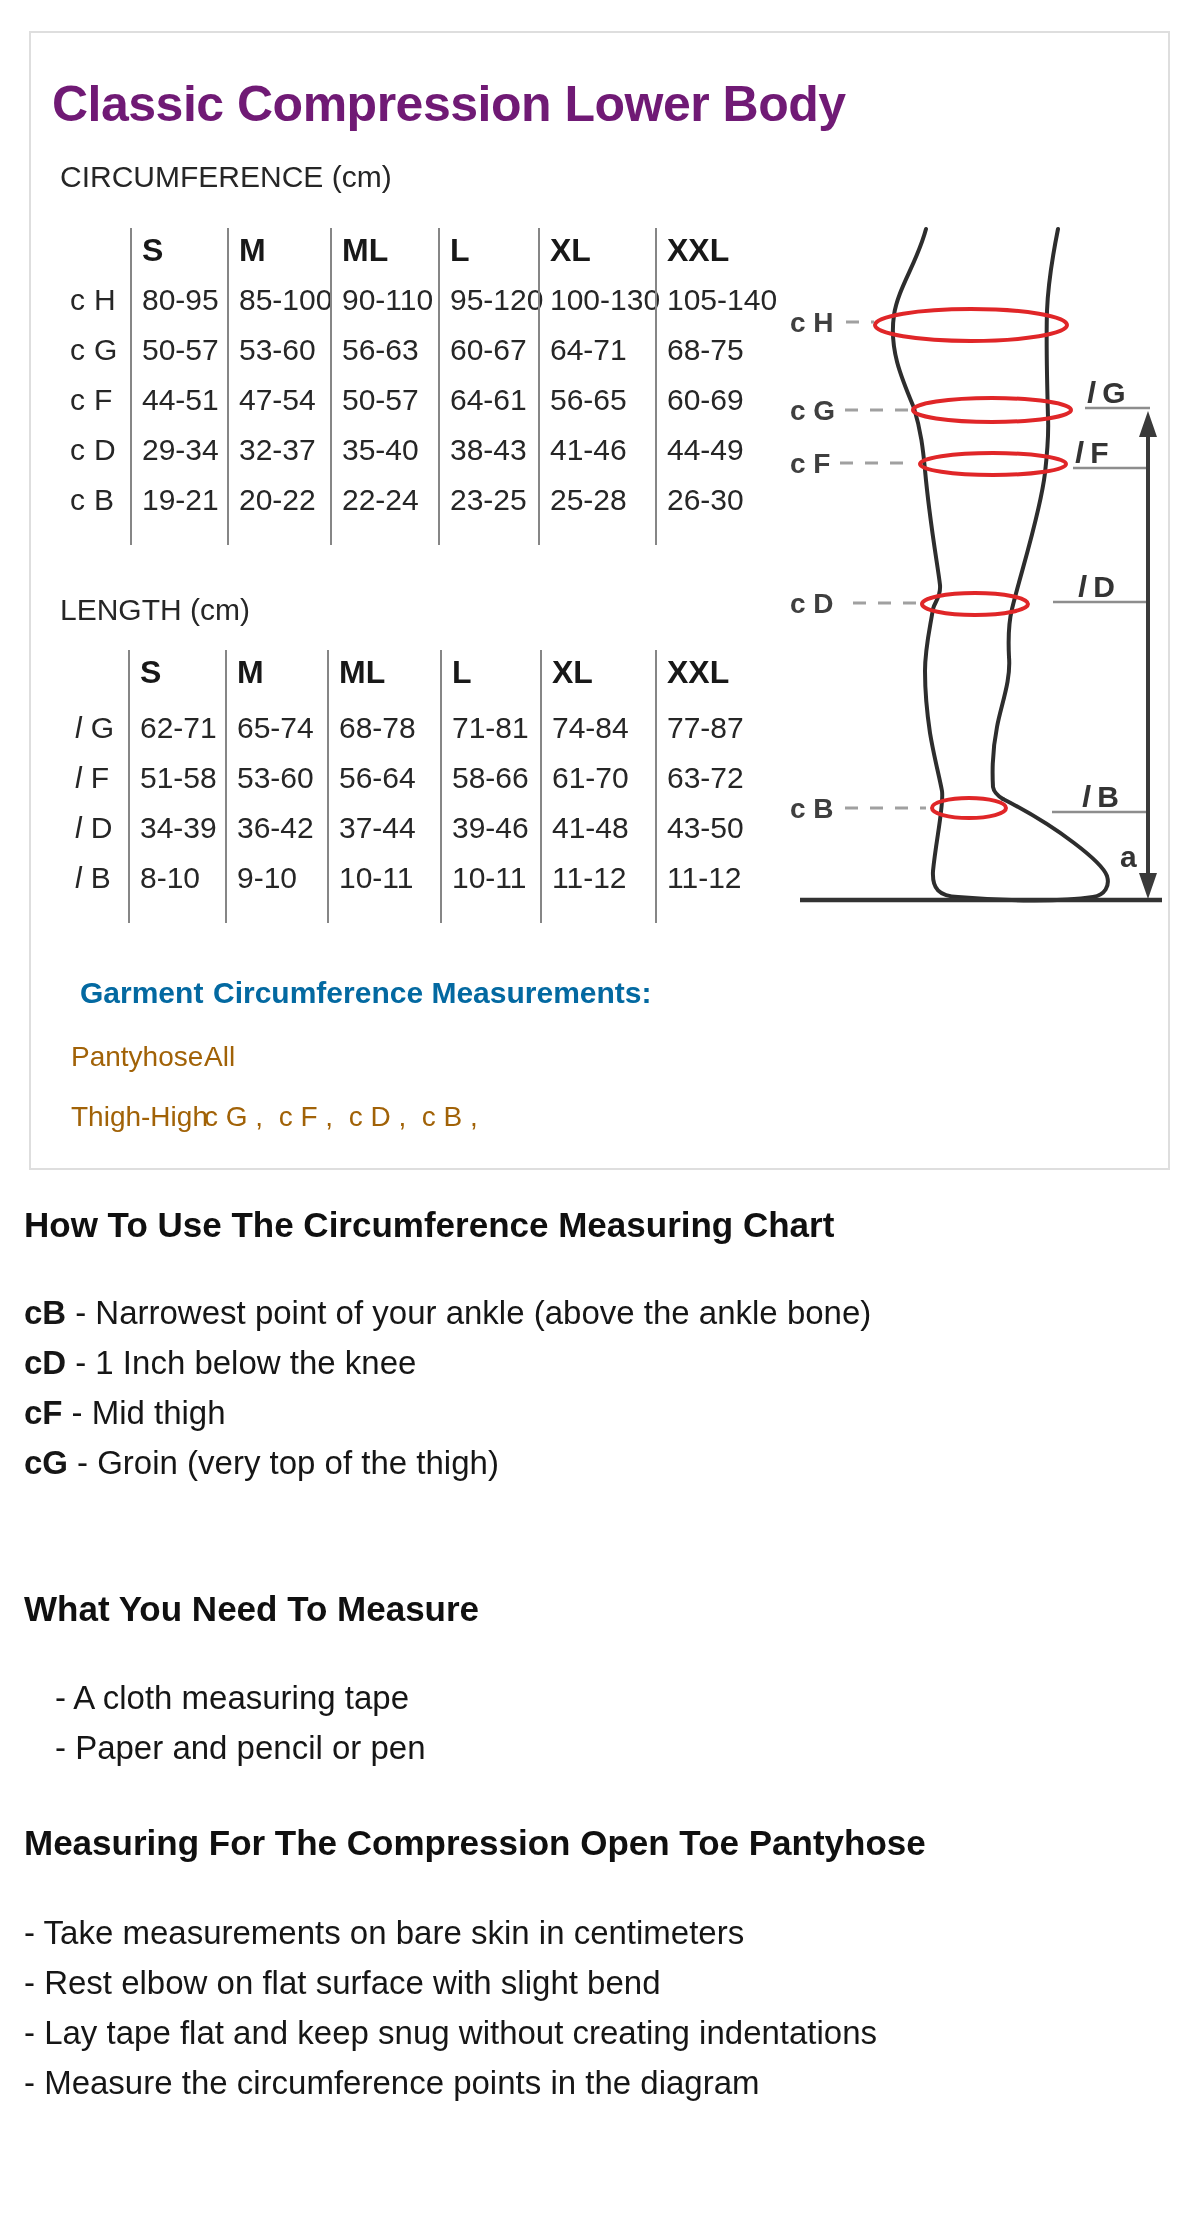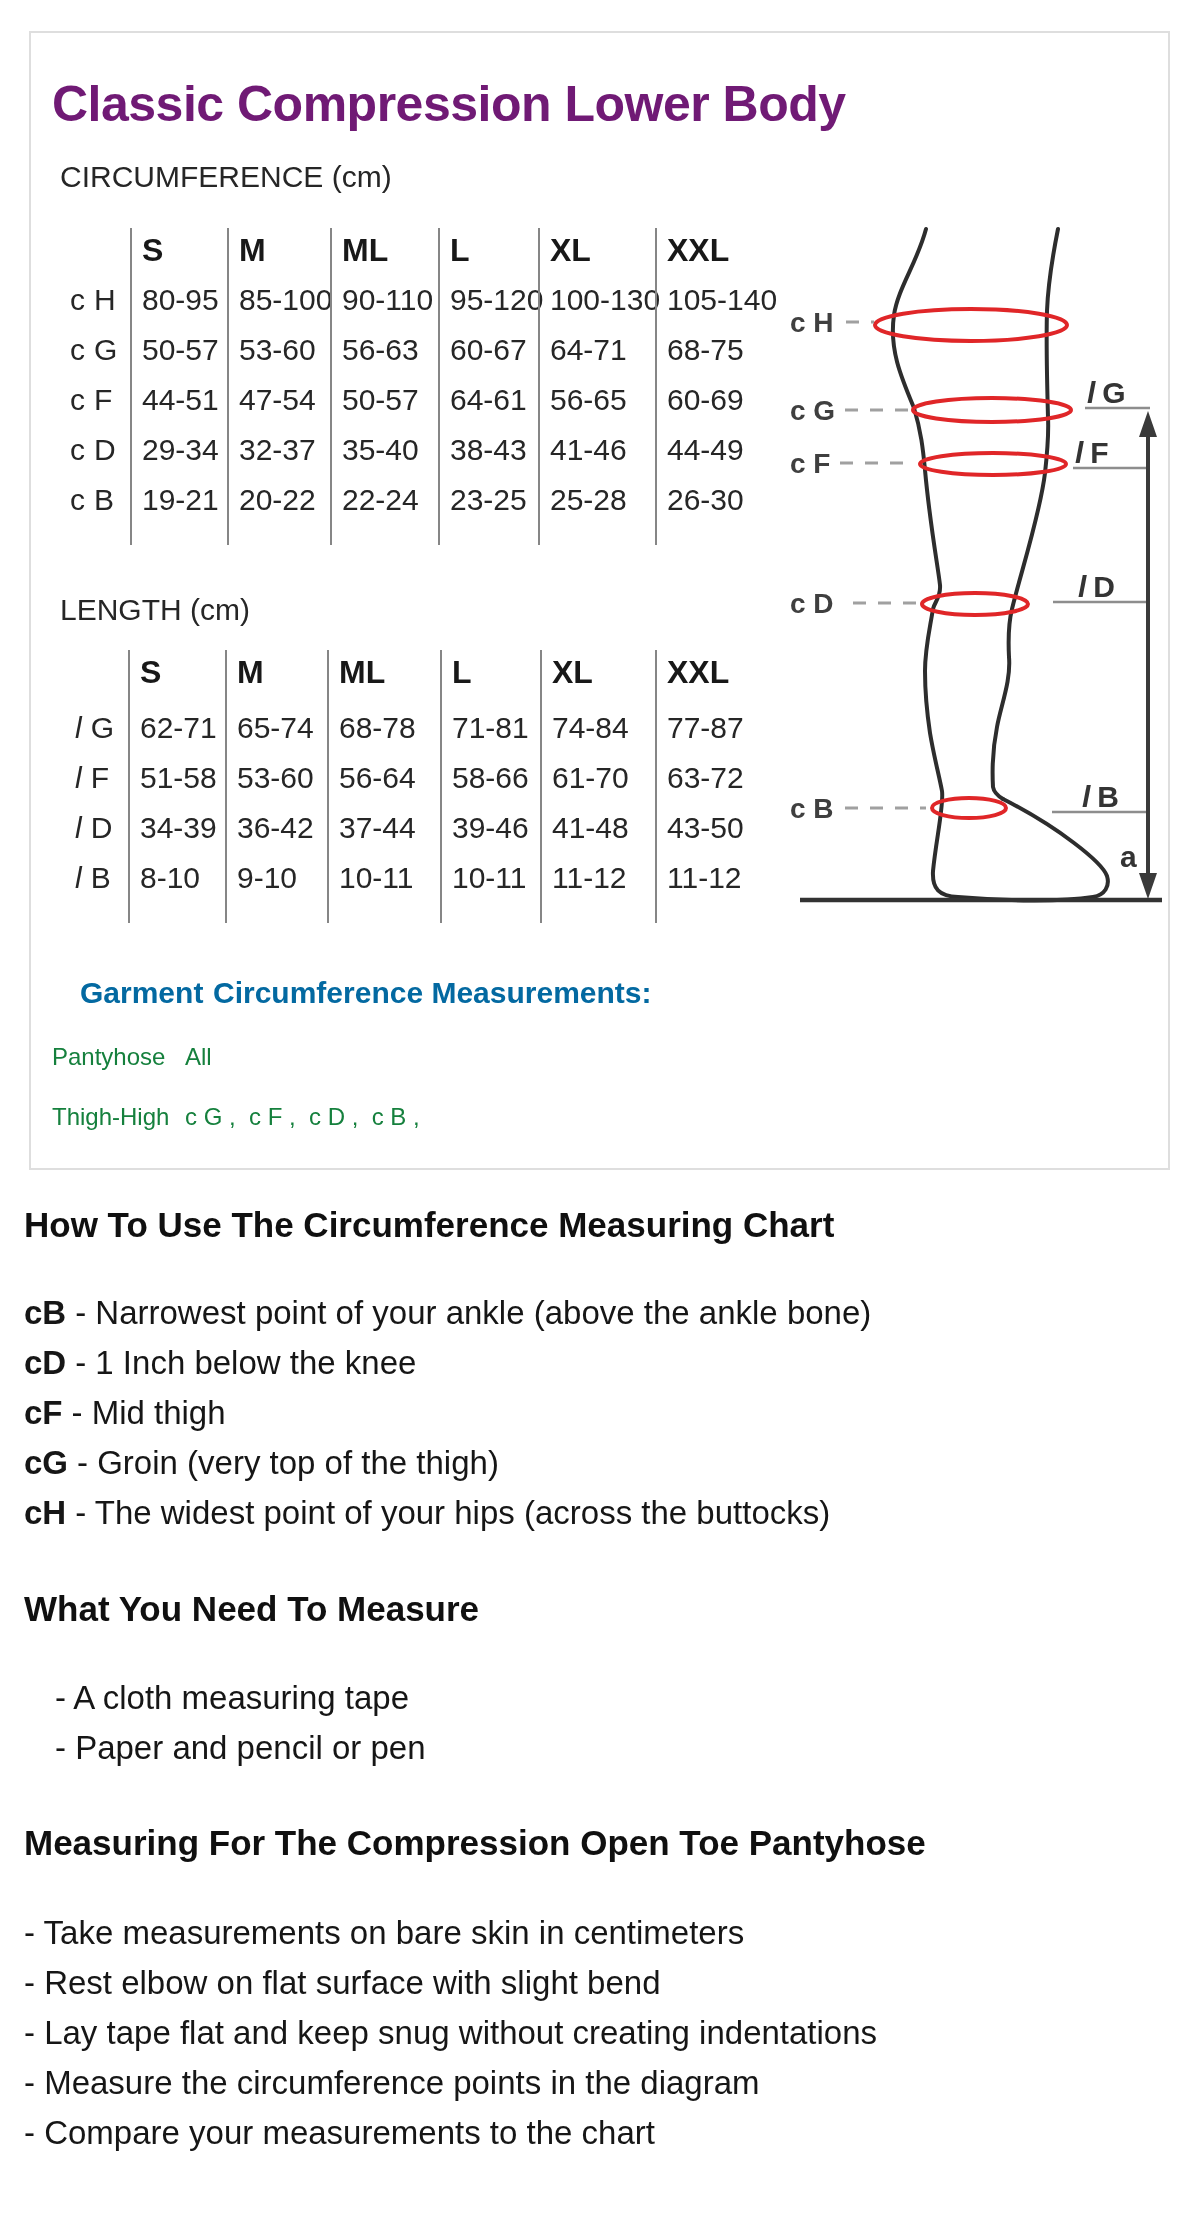--- a/index.html
+++ b/index.html
@@ -20,21 +20,21 @@
   .stable .th{font-size:32px;font-weight:700;line-height:44px;padding-left:10px;color:#181818;}
   .stable .td{font-size:30px;line-height:50px;padding-left:10px;color:#262626;white-space:nowrap;}
   .stable .sep{border-left:2px solid #868686;}
   .stable .tl{padding-left:5px;}
   #ltable .tl{padding-left:10px;}
   .stable .ltr{margin-left:9px;}
   #ltable .pfx{font-style:italic;}
   .stable .sp{height:20px;}
   
   .garment-h{font-size:30px;font-weight:700;color:#0369a1;line-height:36px;margin-left:28px;}
-  .garment-t{font-size:24px;color:#15803d;line-height:34px;white-space:pre;}
+  .garment-t{font-size:28px;color:#a16207;line-height:34px;white-space:pre;margin-left:19px;}
   
   .g-head{left:24px;font-size:35px;font-weight:700;line-height:42px;color:#101010;}
   .g-list{left:24px;font-size:33px;line-height:50px;color:#161616;}
   .g-list b{font-weight:700;margin-right:9px;}
   
   #legsvg{left:790px;top:225px;}
   .dlab{font-size:28px;font-weight:700;fill:#3f3f3f;}
   .rlab{font-size:30px;font-weight:700;fill:#343434;}
   .rlab .it{font-style:italic;}
 </style>
@@ -202,29 +202,27 @@
 <div class="abs garment-t" style="left:185px;top:1040px;">All</div>
 <div class="abs garment-t" style="left:52px;top:1100px;">Thigh-High</div>
 <div class="abs garment-t" style="left:185px;top:1100px;">c G ,  c F ,  c D ,  c B ,</div>
 
 <div class="abs g-head" style="top:1204px;">How To Use The Circumference Measuring Chart</div>
 <div class="abs g-list" style="top:1288px;">
   <div><b>cB</b><span>- Narrowest point of your ankle (above the ankle bone)</span></div>
   <div><b>cD</b><span>- 1 Inch below the knee</span></div>
   <div><b>cF</b><span>- Mid thigh</span></div>
   <div><b>cG</b><span>- Groin (very top of the thigh)</span></div>
-  <div><b>cH</b><span>- The widest point of your hips (across the buttocks)</span></div>
 </div>
 
 <div class="abs g-head" style="top:1588px;">What You Need To Measure</div>
 <div class="abs g-list" style="top:1673px;margin-left:31px;">
   <div>- A cloth measuring tape</div>
   <div>- Paper and pencil or pen</div>
 </div>
 
 <div class="abs g-head" style="top:1822px;">Measuring For The Compression Open Toe Pantyhose</div>
 <div class="abs g-list" style="top:1908px;">
   <div>- Take measurements on bare skin in centimeters</div>
   <div>- Rest elbow on flat surface with slight bend</div>
   <div>- Lay tape flat and keep snug without creating indentations</div>
   <div>- Measure the circumference points in the diagram</div>
-  <div>- Compare your measurements to the chart</div>
 </div>
 
 </body></html>

